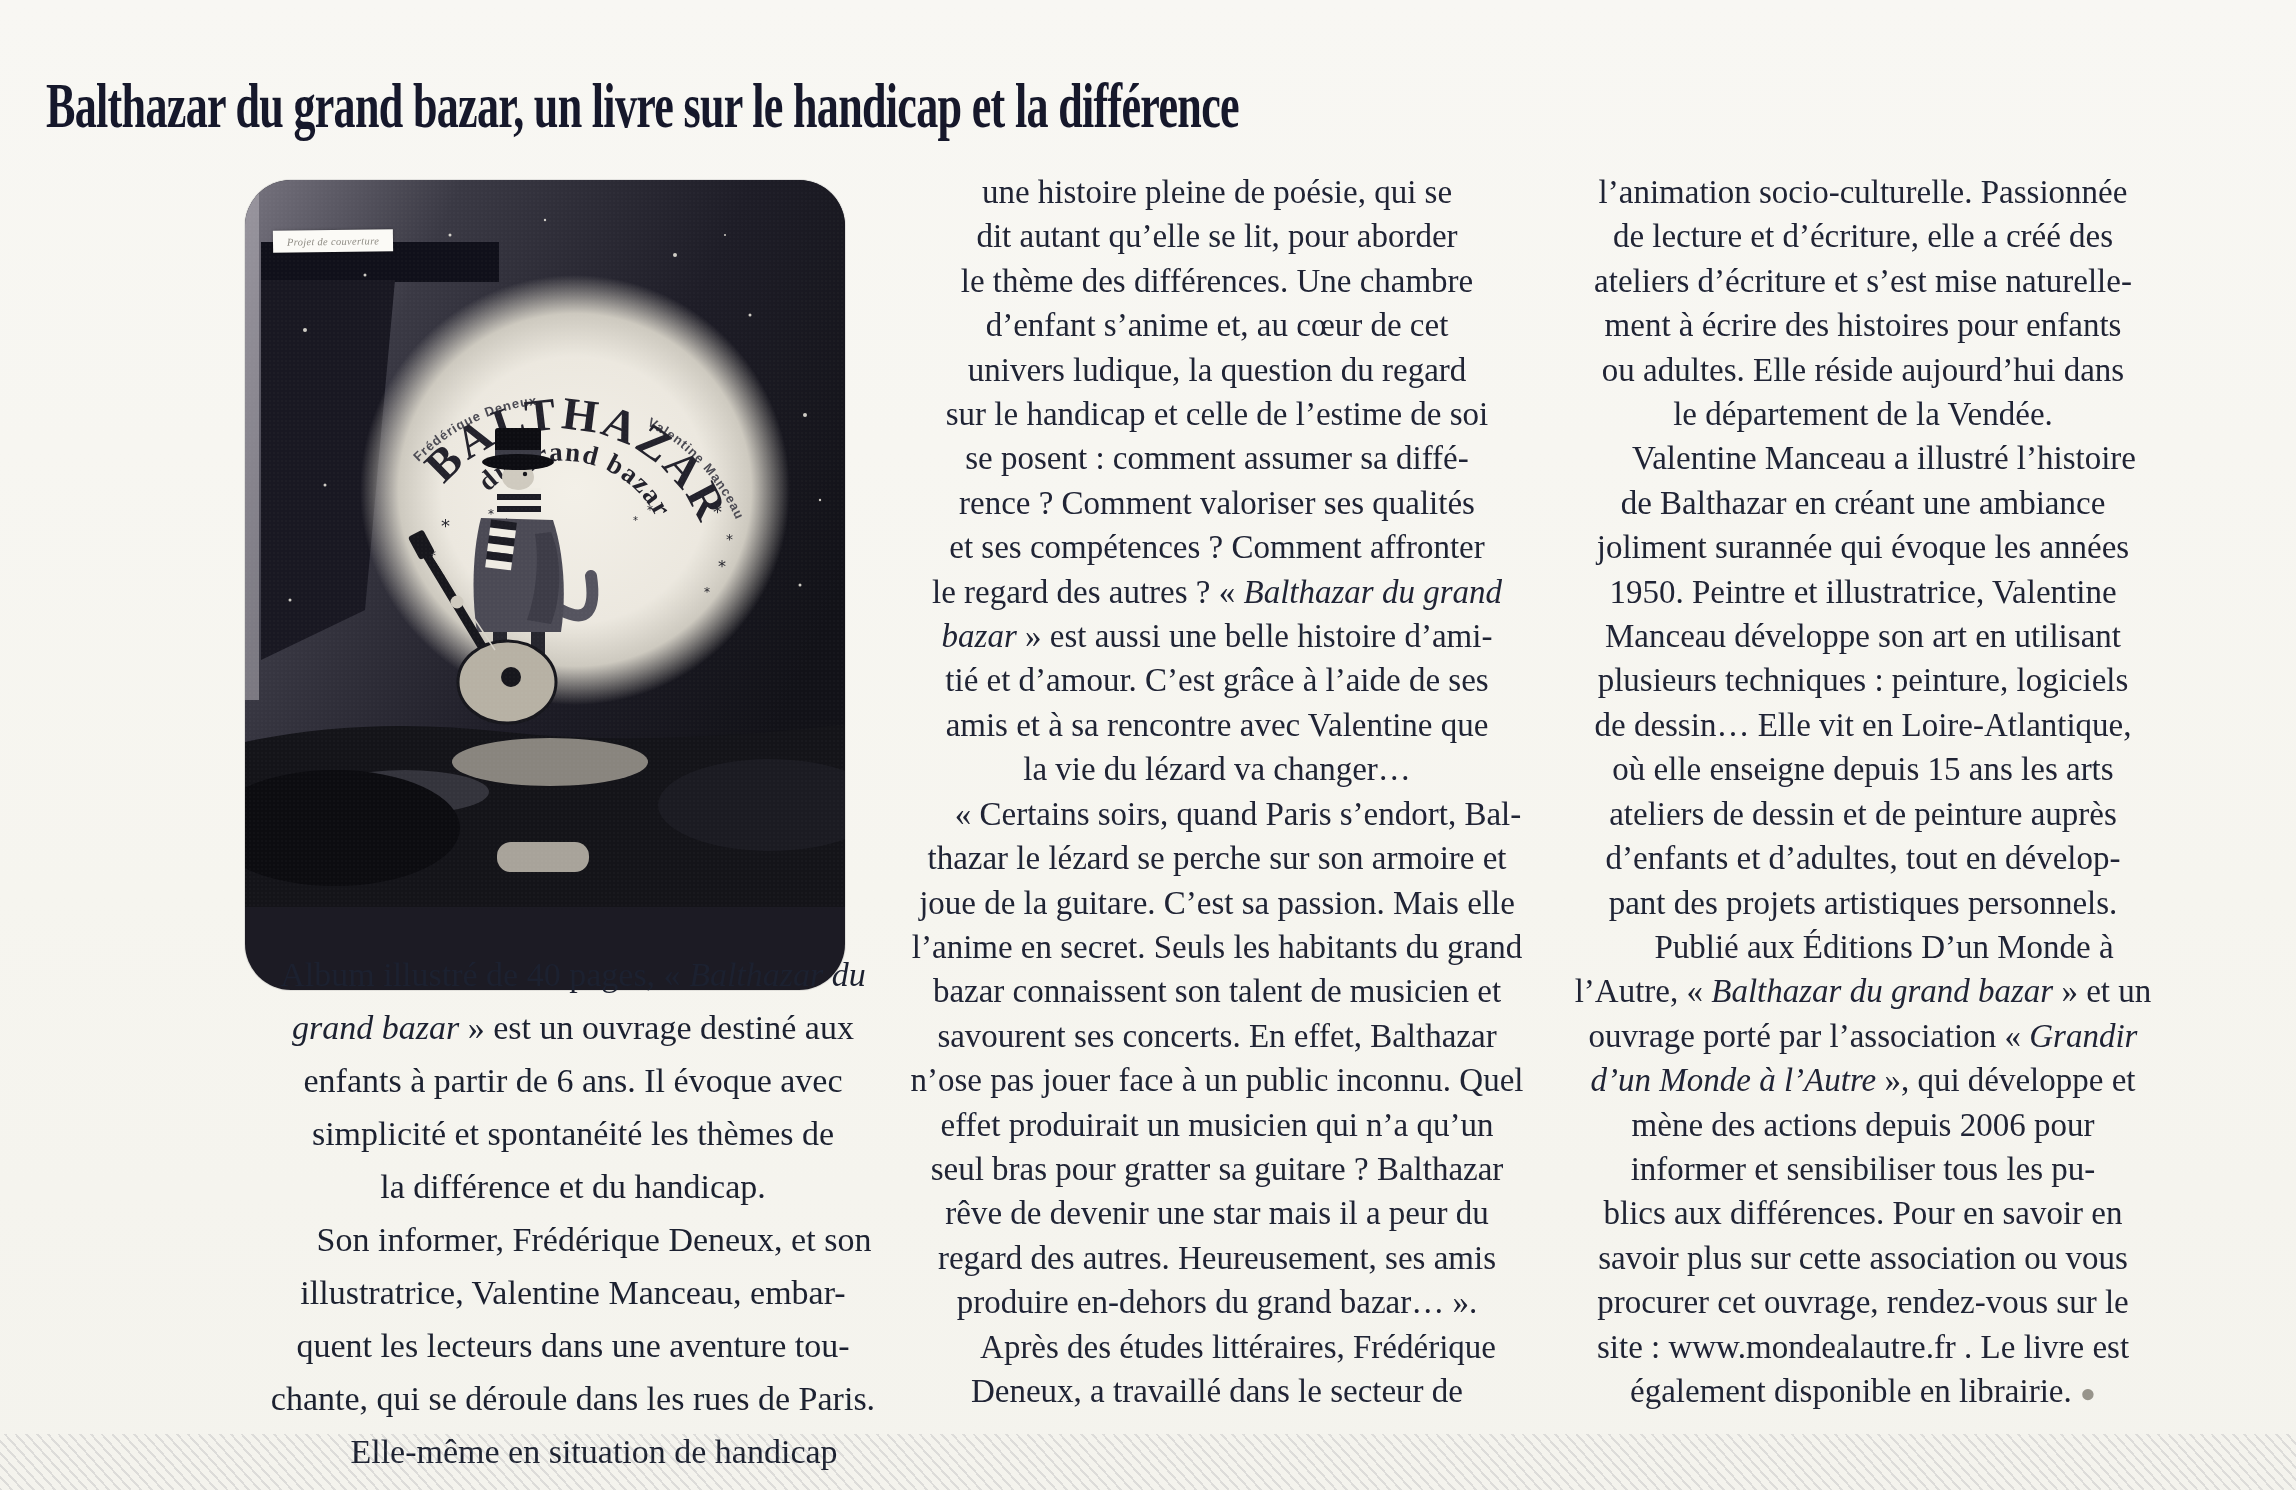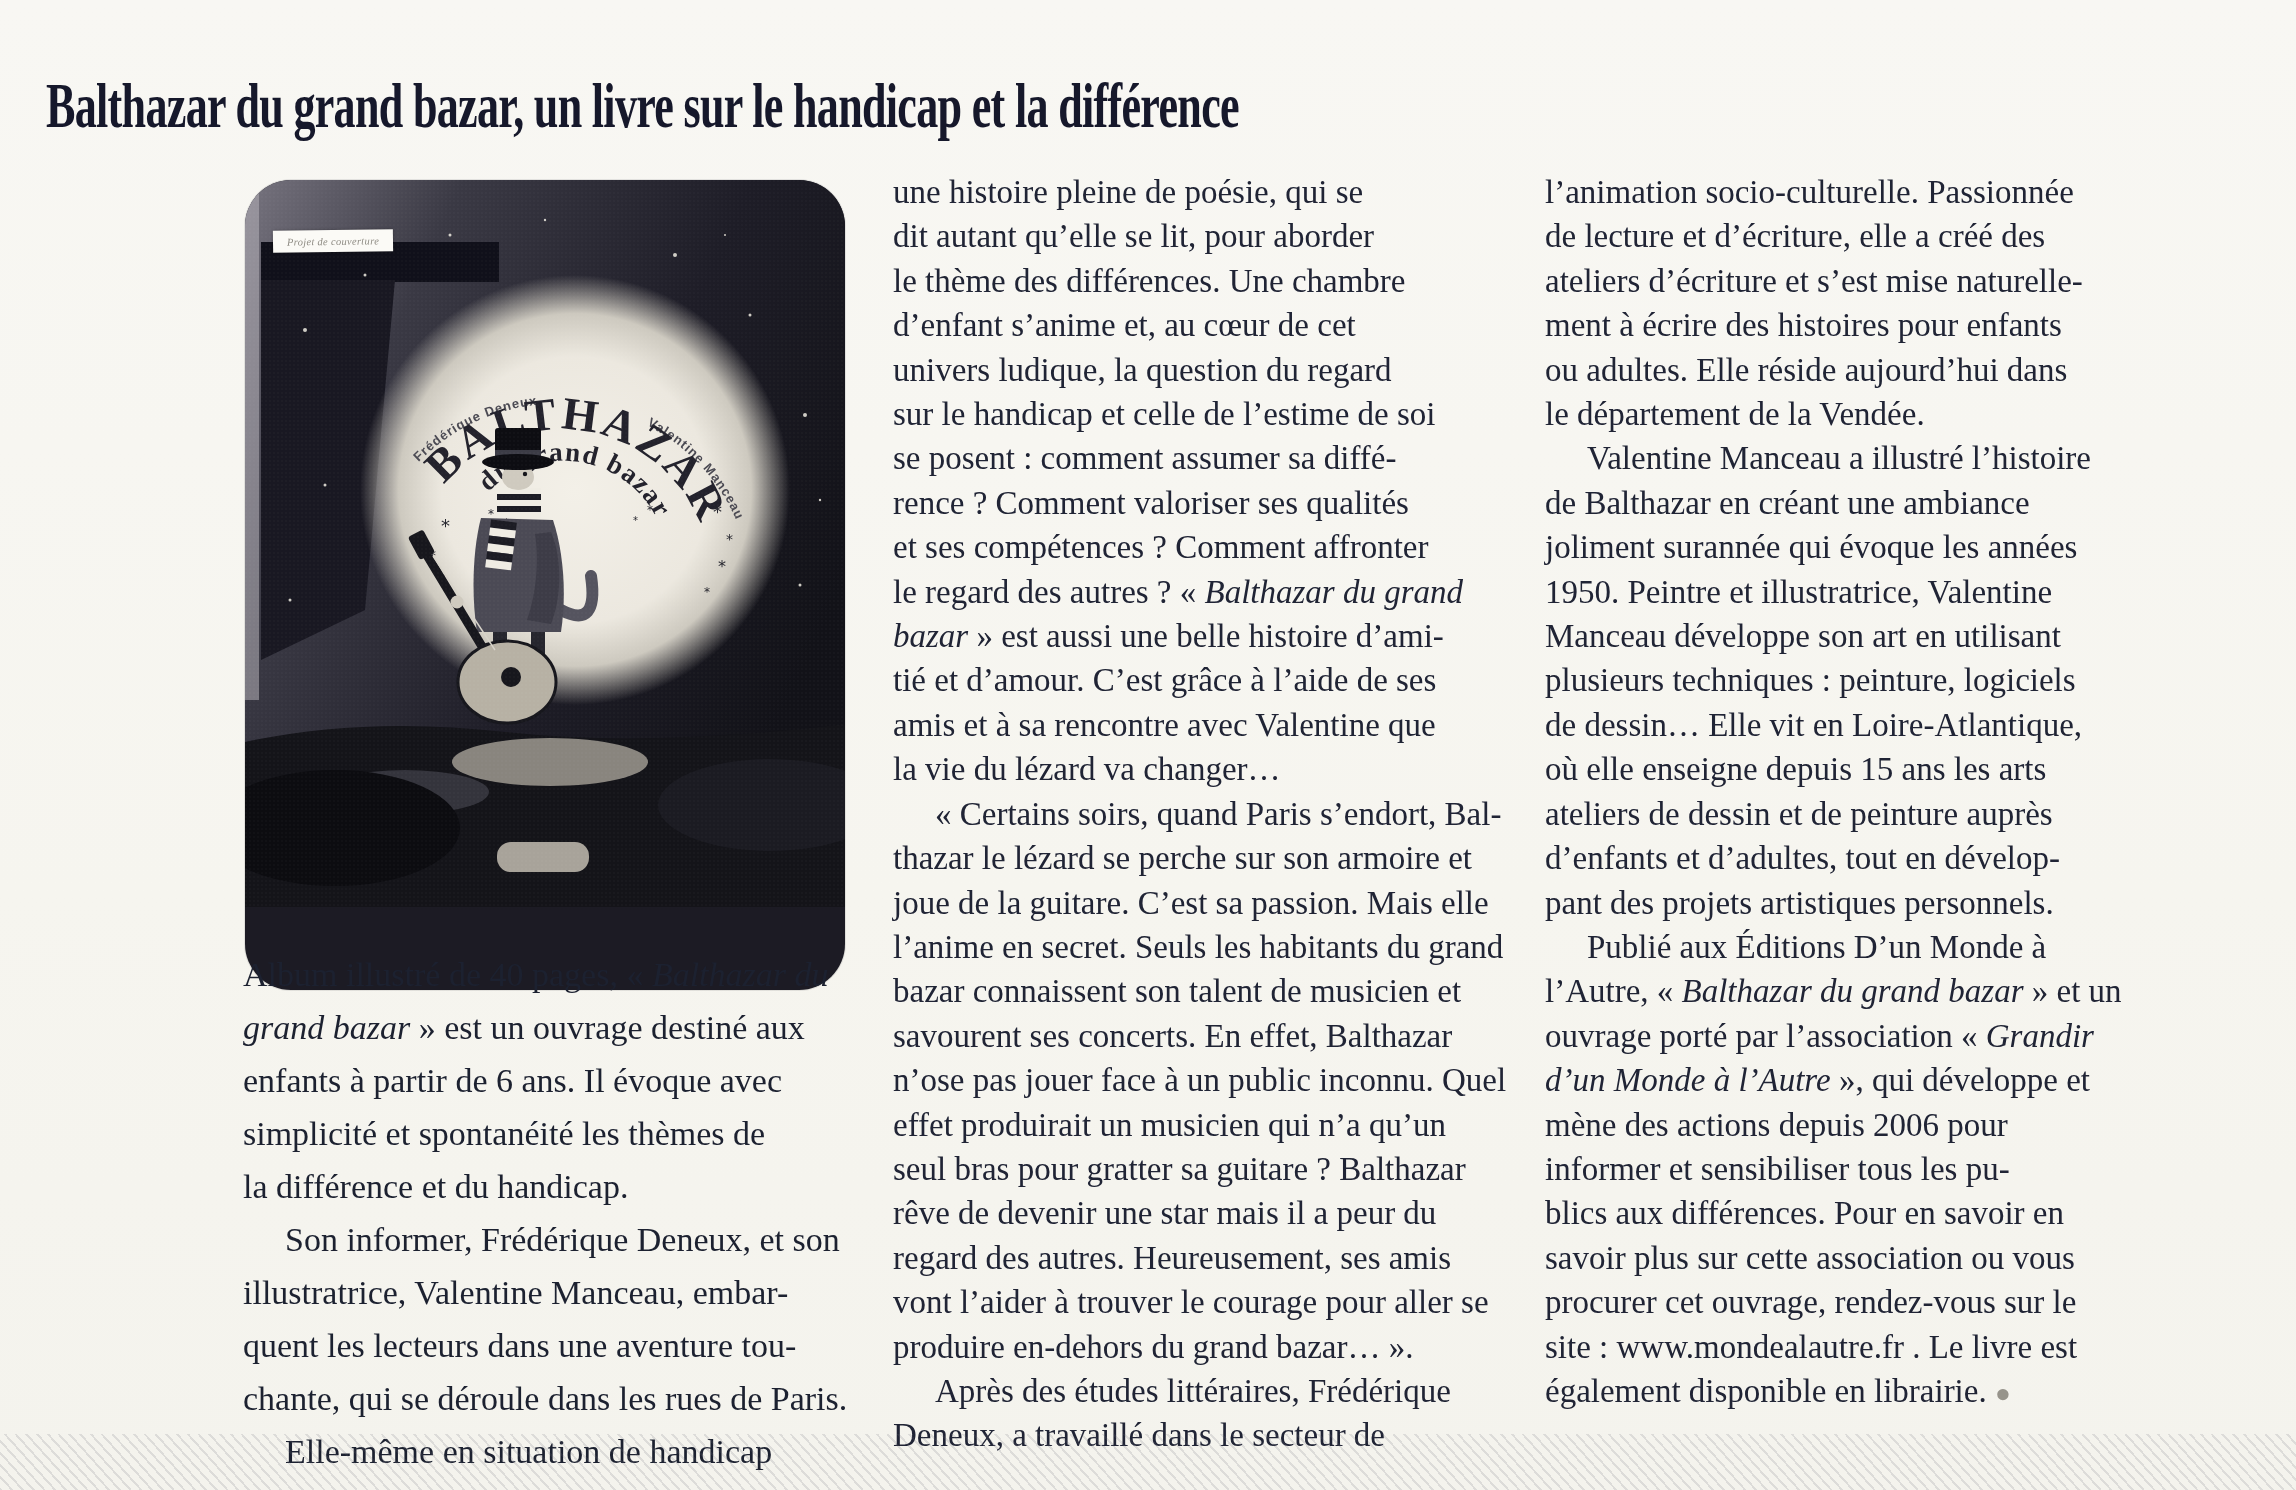--- a/index.html
+++ b/index.html
@@ -13,21 +13,21 @@
   .headline {
     position:absolute; left:46px; top:28px;
     font-size:63px; font-weight:bold; letter-spacing:-1px; line-height:1.15;
     white-space:nowrap; color:#16182b;
     transform:scale(0.70,1); transform-origin:left top;
   }
   .col { position:absolute; font-size:33px; line-height:44.4px; color:#20243555; color:#202435; }
   .caption-col { left:243px; top:948px; width:660px; font-size:34px; line-height:53px; color:#1c2130; }
   .col-middle  { left:893px;  top:170px; width:648px; }
   .col-right   { left:1545px; top:170px; width:636px; }
-  .para { margin:0; }
+  .para { margin:0;text-align:center; }
   .para.indent .line:first-child { text-indent:42px; }
   .para.italic { }
   .line { white-space:nowrap; }
   .end-mark { color:#97948b; font-size:0.8em; }
 
   
   .cover {
     position:absolute; left:245px; top:180px; width:600px; height:810px;
     border-radius:46px; overflow:hidden; background:#1c1b24;
     box-shadow:0 0 0 1px rgba(40,40,50,0.10);
@@ -223,21 +223,20 @@
         <div class="line">thazar le lézard se perche sur son armoire et</div>
         <div class="line">joue de la guitare. C’est sa passion. Mais elle</div>
         <div class="line">l’anime en secret. Seuls les habitants du grand</div>
         <div class="line">bazar connaissent son talent de musicien et</div>
         <div class="line">savourent ses concerts. En effet, Balthazar</div>
         <div class="line">n’ose pas jouer face à un public inconnu. Quel</div>
         <div class="line">effet produirait un musicien qui n’a qu’un</div>
         <div class="line">seul bras pour gratter sa guitare ? Balthazar</div>
         <div class="line">rêve de devenir une star mais il a peur du</div>
         <div class="line">regard des autres. Heureusement, ses amis</div>
-        <div class="line">vont l’aider à trouver le courage pour aller se</div>
         <div class="line">produire en-dehors du grand bazar… ».</div>
       </div>
       <div class="para indent">
         <div class="line">Après des études littéraires, Frédérique</div>
         <div class="line">Deneux, a travaillé dans le secteur de</div>
       </div>
     </div>
 
   <div class="col col-right">
       <div class="para">

